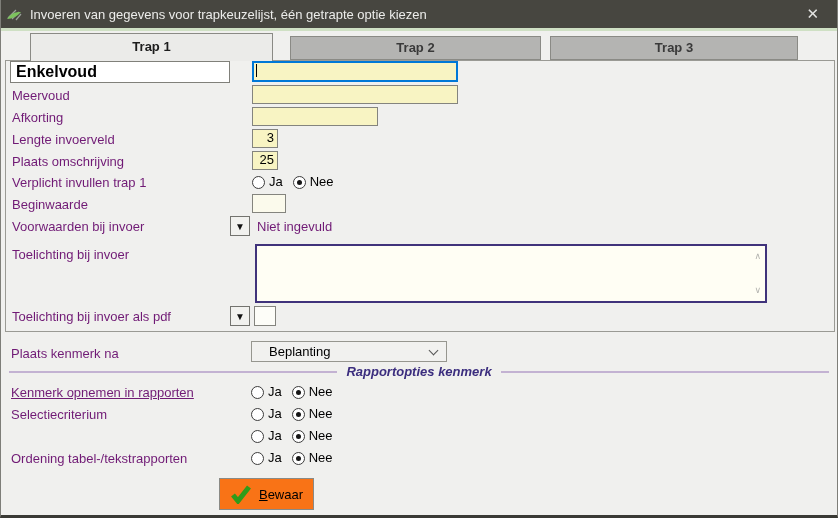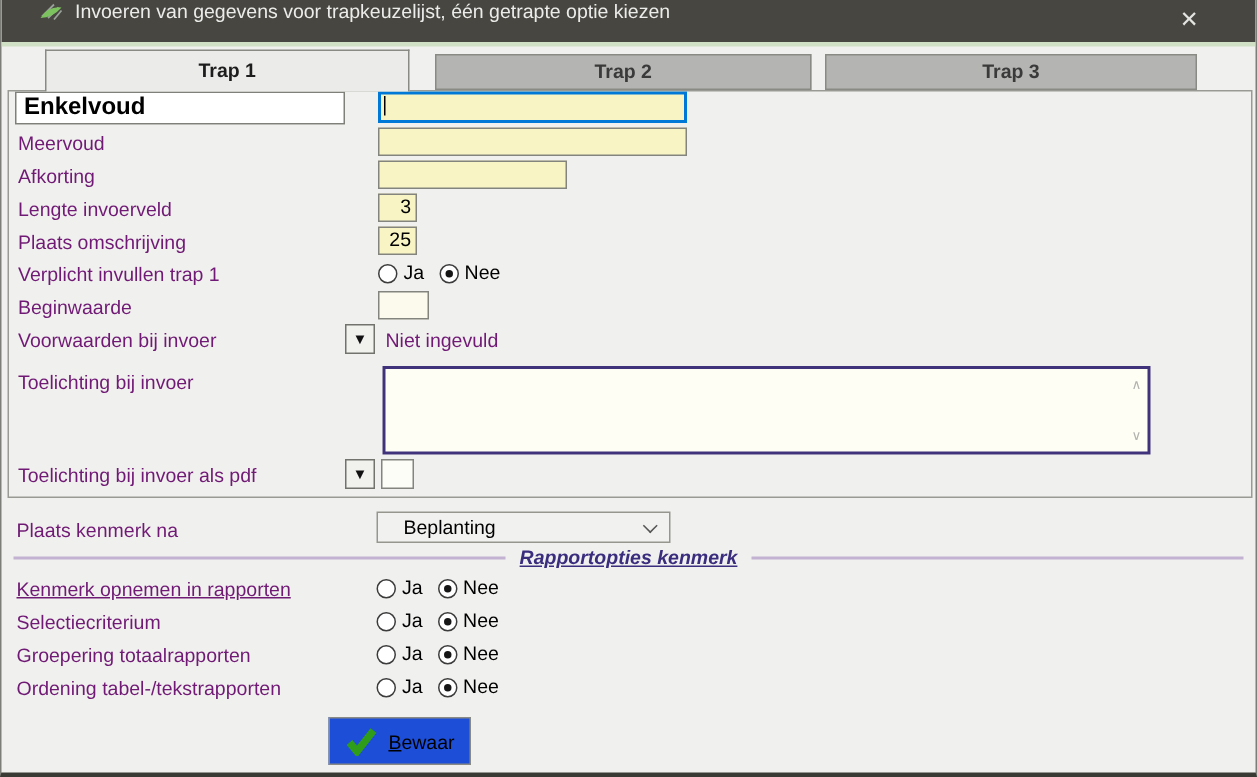--- a/index.html
+++ b/index.html
@@ -6,21 +6,21 @@
     --titlebar:#474640; --accent_strip:#cfe0c4; --dialog_bg:#f0f0ee;
     --input_bg:#f8f4c3; --focus_border:#0078d7; --textarea_border:#40337b;
     --section_title:#3b2d7e; --section_line:#c3b2d2;
     --save_green:#2f9c1a; --cancel_red:#e01400;
   }
   *{margin:0;padding:0;box-sizing:border-box;}
   body{font-family:"Liberation Sans","DejaVu Sans",sans-serif;background:#d9d9d9;}
   .dialog{position:relative;width:838px;height:518px;background:var(--dialog_bg);
     border-left:1px solid #7e7e78;border-right:1px solid #7e7e78;border-bottom:3px solid #3a3a35;overflow:hidden;}
   .titlebar{position:absolute;left:0;top:0;width:100%;height:28px;background:var(--titlebar);
-    display:flex;align-items:flex-start;padding:0 24px;}
+    display:flex;align-items:center;padding:0 4px;}
   .titleicon{display:flex;align-items:center;margin-right:7px;}
   .title{color:#ececea;font-size:13px;flex:1;white-space:nowrap;}
   .close{color:#e4e4e2;font-size:15px;padding:0 14px;cursor:default;line-height:28px;}
   .greenstrip{position:absolute;left:0;top:28px;width:100%;height:3px;background:var(--accent_strip);}
 
   .tab{position:absolute;font-size:13px;font-weight:bold;text-align:center;cursor:default;}
   .tab.active{left:29px;top:33px;width:243px;height:28px;line-height:26px;background:#ebebe9;
     border:1px solid #8a8a85;border-bottom:none;z-index:3;color:#1d1d1d;}
   .tab.inactive{top:36px;height:24px;line-height:22px;background:#b4b4b2;border:1px solid #8a8a85;color:#3a3a3a;}
   .tab.t2{left:289px;width:251px;}
@@ -48,22 +48,22 @@
   .rgap{margin-left:10px;}
   .bigtext{position:absolute;left:249px;top:183px;width:512px;height:59px;background:#fffef4;
     border:2px solid var(--textarea_border);}
   .scrollglyph{position:absolute;right:4px;font-size:9px;color:#b2b2ae;line-height:9px;}
   .combo{position:absolute;left:250px;top:341px;width:196px;height:21px;background:#f1f1ef;
     border:1px solid #96968f;font-size:13px;line-height:19px;padding-left:17px;cursor:default;}
   .combo .chev{position:absolute;right:9px;top:5px;width:7px;height:7px;border-left:1.5px solid #555;
     border-bottom:1.5px solid #555;transform:rotate(-45deg);}
   .sep{position:absolute;left:8px;right:8px;top:364px;display:flex;align-items:center;gap:9px;}
   .sep .line{flex:1;height:2px;background:var(--section_line);}
-  .sep .txt{font-size:13px;font-weight:bold;font-style:italic;color:var(--section_title);white-space:nowrap;text-decoration:underline;}
-  .btn{position:absolute;top:478px;height:32px;width:95px;border:1px solid #8a8a85;background:#1d4ed8;
+  .sep .txt{font-size:13px;font-weight:bold;font-style:italic;color:var(--section_title);white-space:nowrap;}
+  .btn{position:absolute;top:478px;height:32px;width:95px;border:1px solid #8a8a85;background:#f97316;
     display:flex;align-items:center;justify-content:center;gap:7px;font-size:13px;color:#000;cursor:default;}
   .u{text-decoration:underline;}
 </style>
 </head>
 <body>
 
 <div class="dialog">
 
   <div class="titlebar">
     <span class="titleicon">
@@ -149,21 +149,20 @@
   </div>
 
   <div class="lbl" style="left:10px;top:405px;">Selectiecriterium</div>
   <div class="radiopair" style="left:250px;top:404px;">
     <span class="radio"></span>
     <span class="rlab">Ja</span>
     <span class="radio checked rgap"></span>
     <span class="rlab">Nee</span>
   </div>
 
-  <div class="lbl" style="left:10px;top:427px;">Groepering totaalrapporten</div>
   <div class="radiopair" style="left:250px;top:426px;">
     <span class="radio"></span>
     <span class="rlab">Ja</span>
     <span class="radio checked rgap"></span>
     <span class="rlab">Nee</span>
   </div>
 
   <div class="lbl" style="left:10px;top:449px;">Ordening tabel-/tekstrapporten</div>
   <div class="radiopair" style="left:250px;top:448px;">
     <span class="radio"></span>

